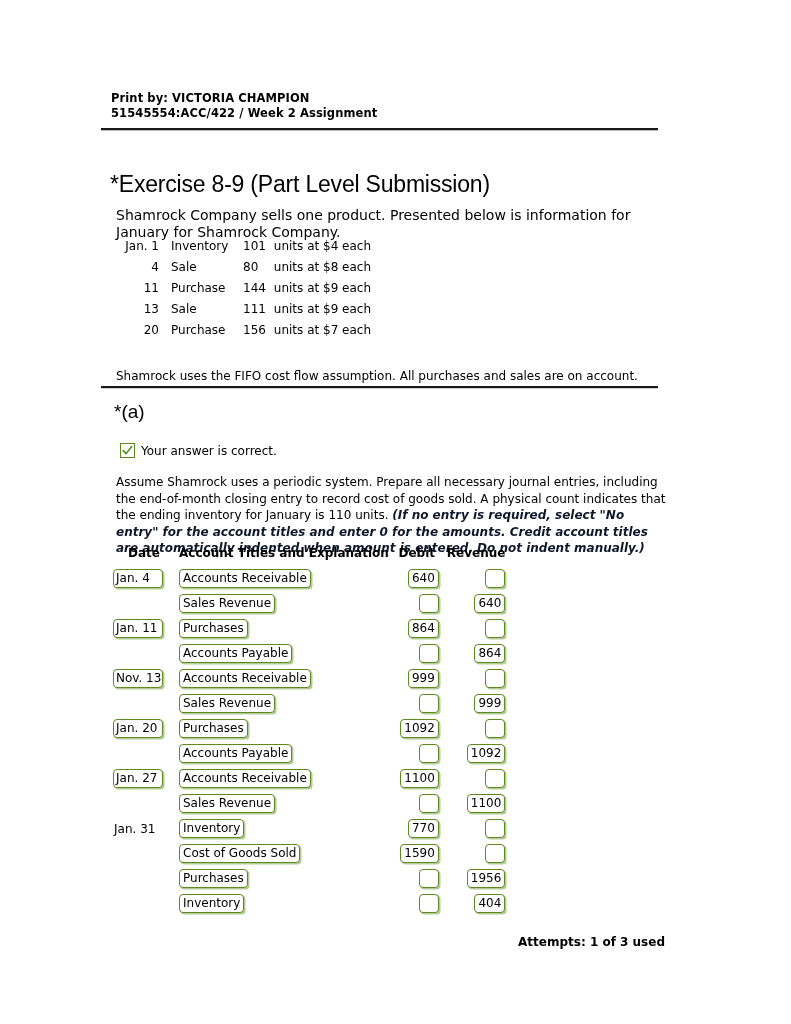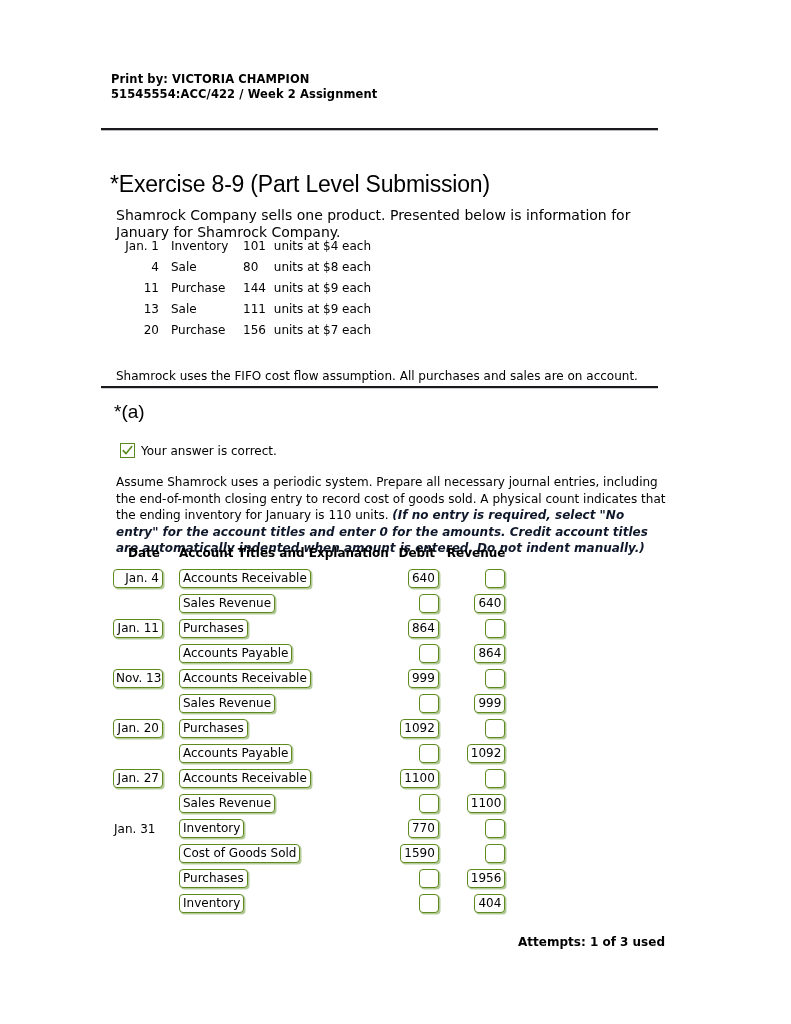--- a/index.html
+++ b/index.html
@@ -19,21 +19,21 @@
     position: absolute;
     left: 0; top: 0;
     width: 791px;
     height: 1024px;
   }
 
   
   .print-header {
     position: absolute;
     left: 111px;
-    top: 72px;
+    top: 91px;
     font-size: 11.5px;
     font-weight: bold;
     line-height: 15px;
     letter-spacing: 0.1px;
   }
 
   .rule {
     position: absolute;
     left: 101px;
     width: 557px;
@@ -187,21 +187,20 @@
     font-size: 12px;
     line-height: 15px;
     padding: 1px 3px 1px 2px;
     box-sizing: border-box;
     vertical-align: middle;
     white-space: nowrap;
     color: #000;
   }
   .fld-date {
     width: 50px;
-    text-align: right;
     padding-right: 3px;
   }
   .fld-acct {
     text-align: left;
     padding-left: 3px;
   }
   .fld-amt {
     text-align: right;
     min-width: 20px;
     padding-right: 3px;

